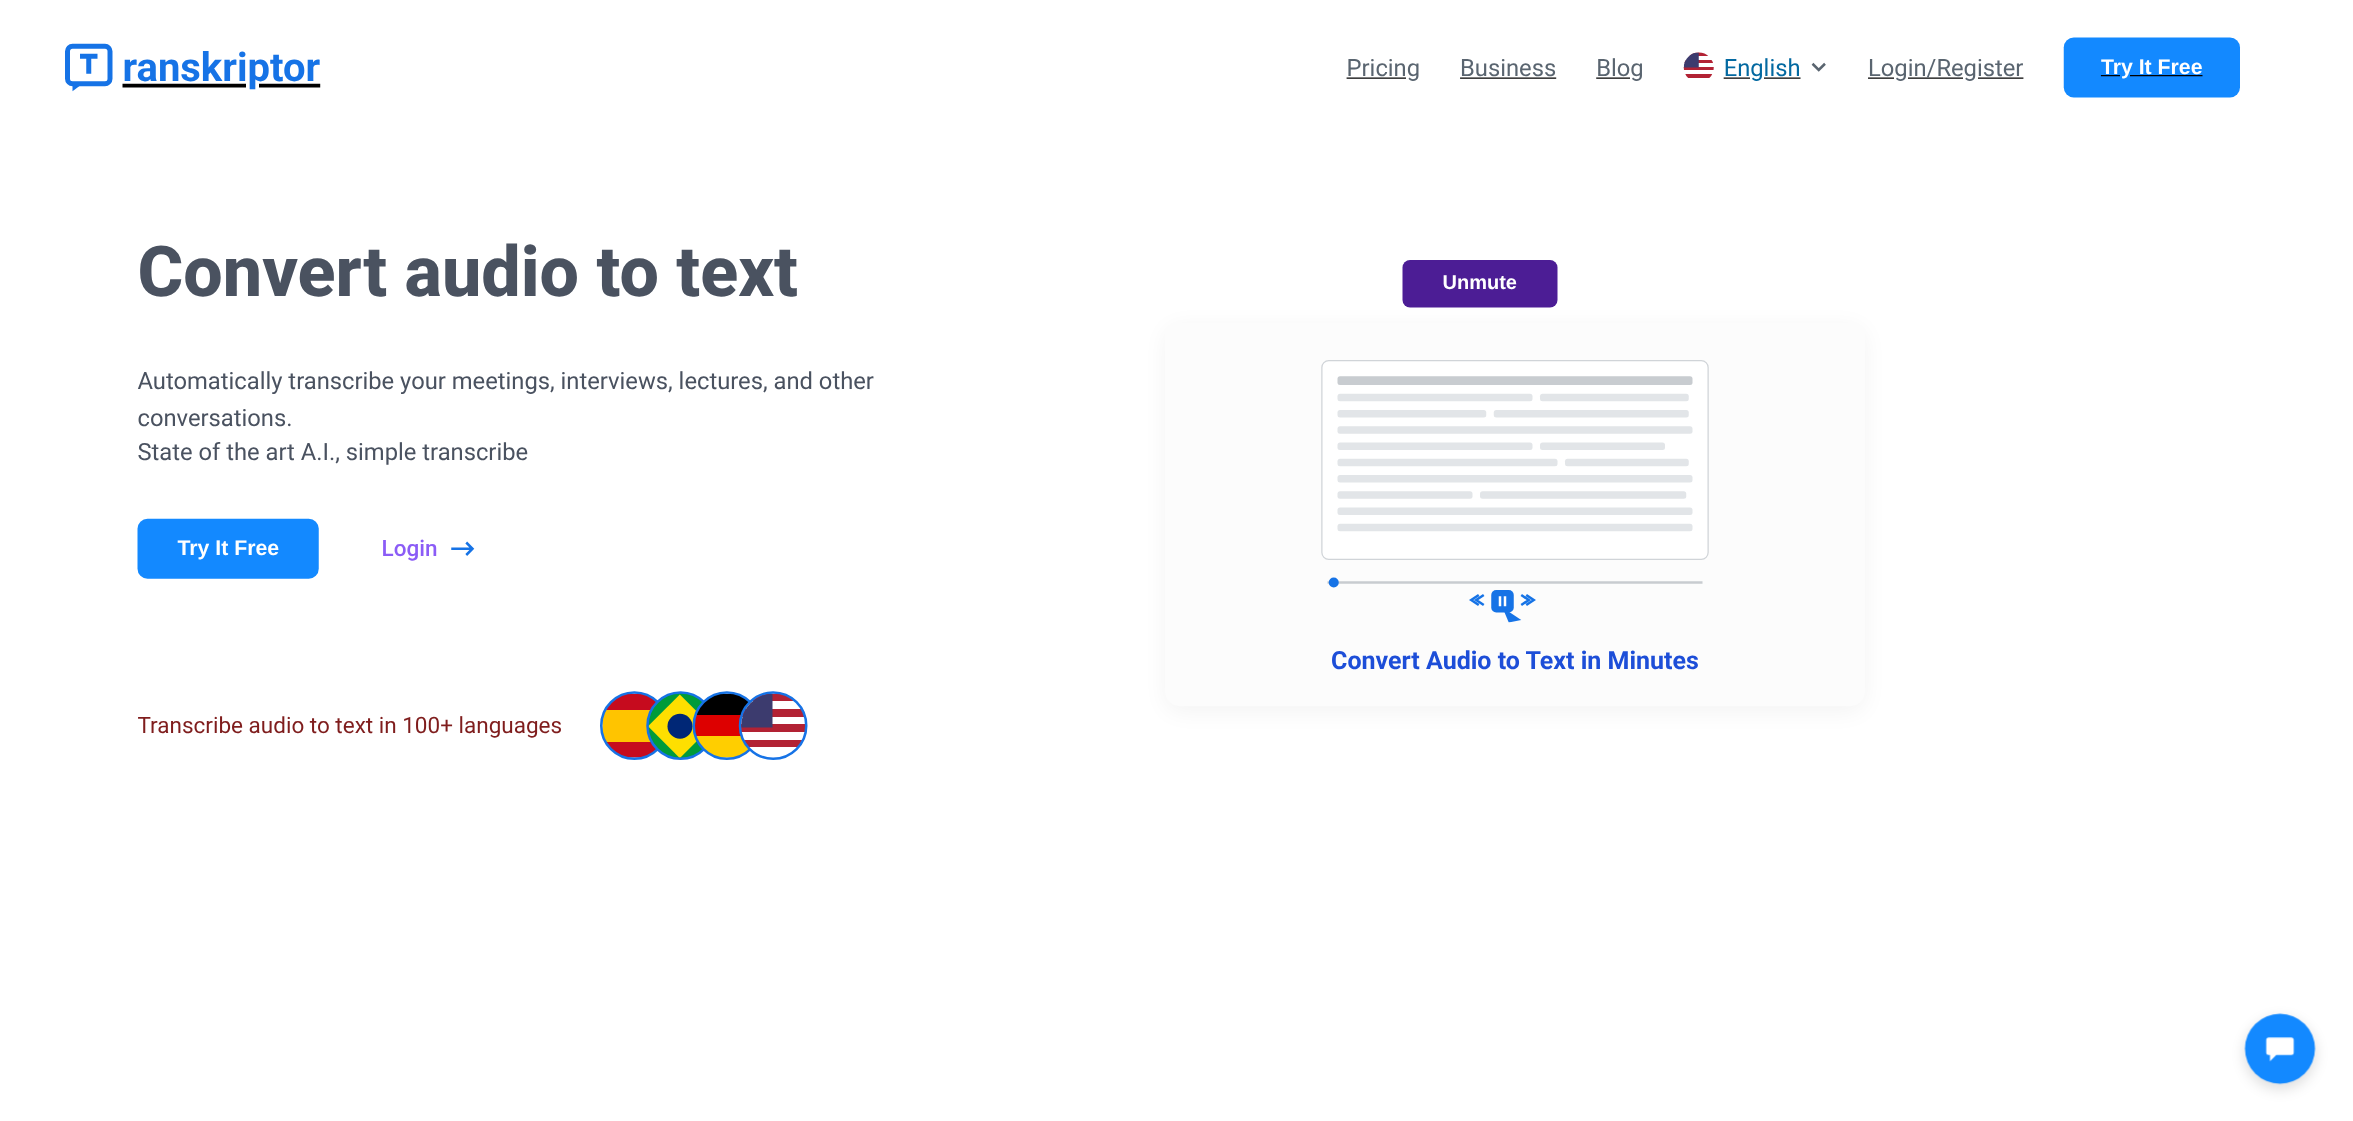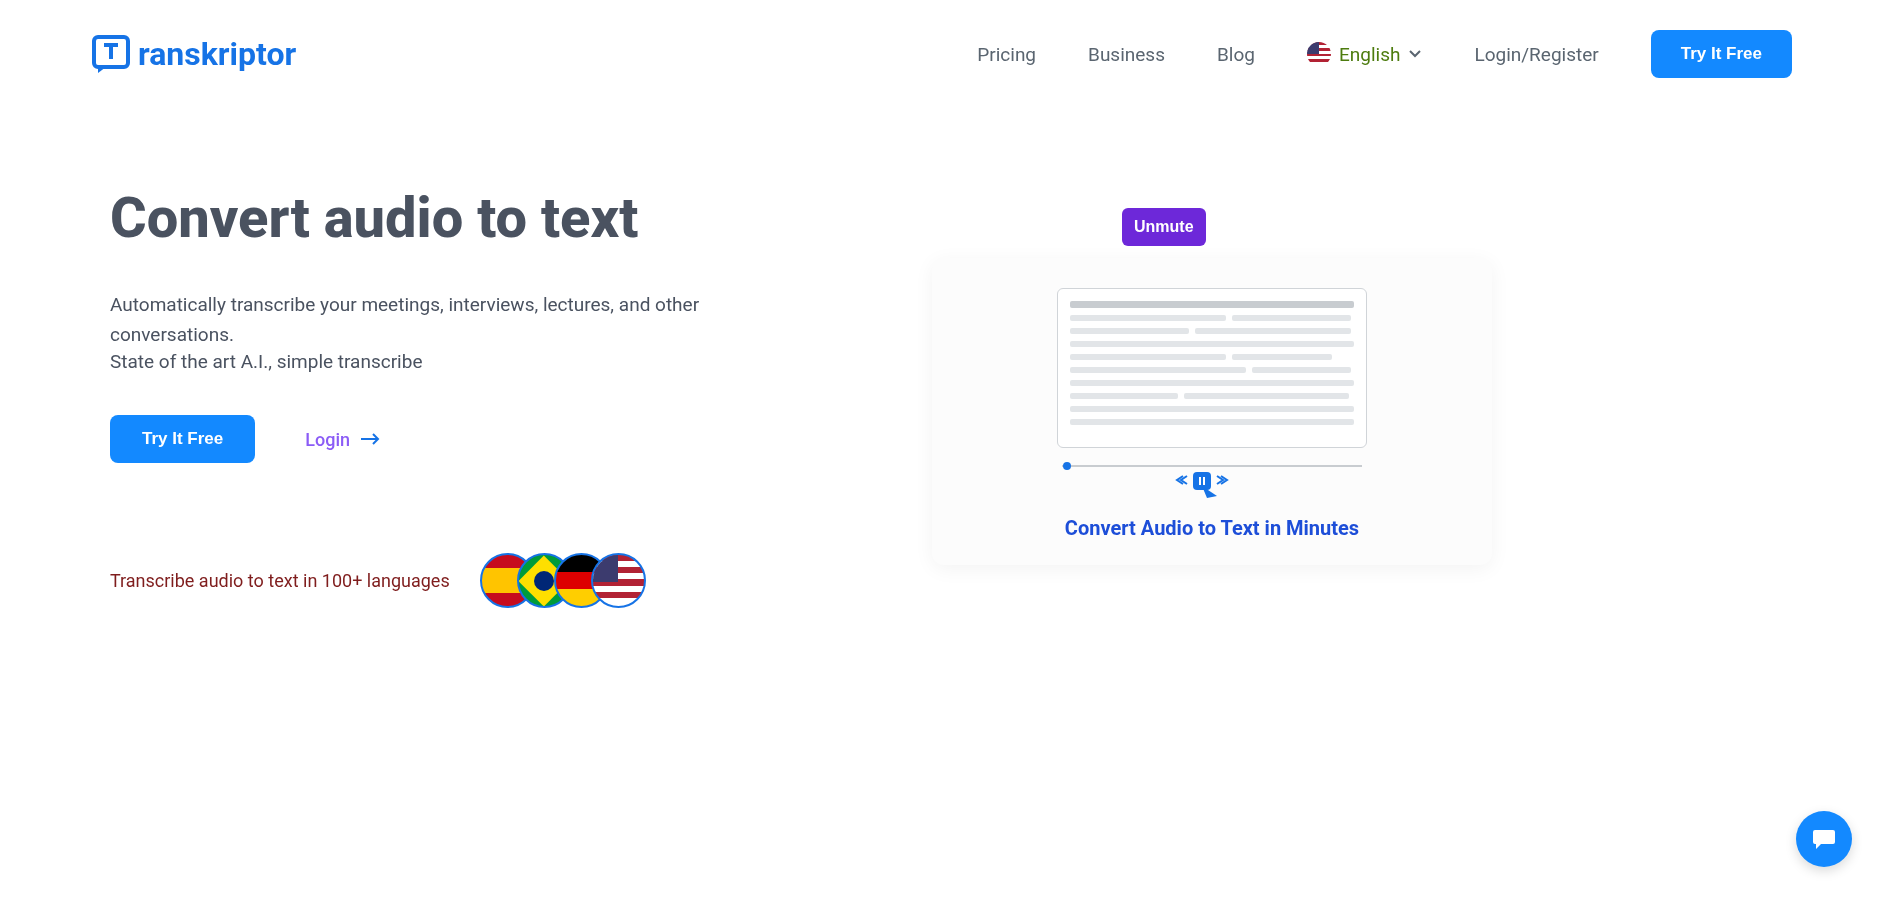--- a/index.html
+++ b/index.html
@@ -12,40 +12,41 @@
       background: #ffffff;
       width: 1882px;
       height: 897px;
       overflow: hidden;
       position: relative;
     }
     .header {
       display: flex;
       align-items: center;
       justify-content: space-between;
-      padding: 30px 90px 30px 90px;
+      padding: 30px 90px 30px 50px;
+      text-decoration: underline;
     }
     .logo {
       display: flex;
       align-items: center;
       gap: 6px;
     }
     .logo-icon {
       width: 42px;
       height: 42px;
     }
     .logo-text {
       font-size: 32px;
       font-weight: 700;
       color: #1673e6;
     }
     .nav {
       display: flex;
       align-items: center;
-      gap: 52px;
+      gap: 32px;
     }
     .nav-link {
       font-size: 19px;
       color: #5a6570;
       cursor: pointer;
       text-decoration: none;
     }
     .lang-selector {
       display: flex;
       align-items: center;
@@ -64,21 +65,21 @@
       content: '';
       position: absolute;
       top: 0;
       left: 0;
       width: 50%;
       height: 52%;
       background: #3c3b6e;
     }
     .lang-text {
       font-size: 19px;
-      color: #4d7c0f;
+      color: #0369a1;
     }
     .chevron-down {
       width: 14px;
       height: 14px;
     }
     .btn-primary {
       background: #1389ff;
       color: #ffffff;
       border: none;
       padding: 14px 30px;
@@ -203,24 +204,24 @@
       left: 0;
       width: 50%;
       height: 52%;
       background: #3c3b6e;
     }
     .right-section {
       flex: 1;
       position: relative;
     }
     .unmute-btn {
-      background: #6d28d9;
+      background: #4c1d95;
       color: #ffffff;
       border: none;
-      padding: 10px 12px;
+      padding: 10px 32px;
       font-size: 16px;
       font-weight: 600;
       border-radius: 6px;
       cursor: pointer;
       position: absolute;
       top: 20px;
       left: 290px;
     }
     .video-card {
       background: #fcfcfc;

